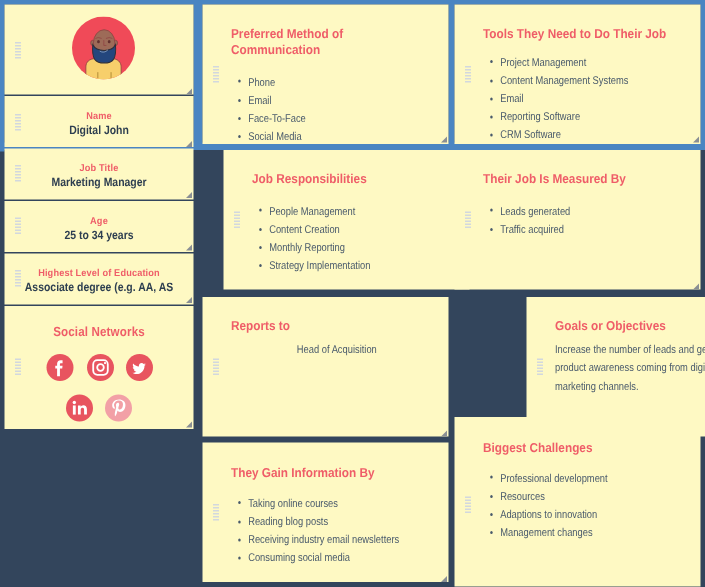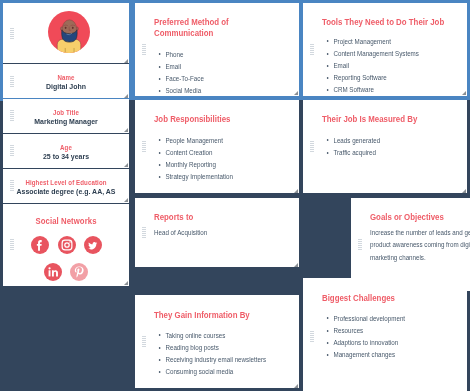--- a/index.html
+++ b/index.html
@@ -2,21 +2,21 @@
 <html><head>
 <meta charset="utf-8">
 <style>
   html,body{margin:0;padding:0;}
   body{width:470px;height:391px;overflow:hidden;background:#33455c;
        font-family:"Liberation Sans",sans-serif;}
   .page{position:relative;width:470px;height:391px;}
 
   .sel{position:absolute;background:#4a85c2;}
 
-  .card{position:absolute;background:#ffffff;box-sizing:border-box;overflow:hidden;}
+  .card{position:absolute;background:#fef9c3;box-sizing:border-box;overflow:hidden;}
   .handle{position:absolute;right:1px;bottom:0.5px;width:0;height:0;
      border-left:4px solid transparent;border-bottom:4px solid #8a8f94;}
   .grip{position:absolute;left:7px;top:50%;margin-top:-5.5px;width:4px;}
   .grip i{display:block;width:4px;height:1px;background:#d2d8de;margin-bottom:1px;}
 
   .lbl{position:absolute;left:0;right:0;color:#ef5d68;font-weight:bold;
        text-align:center;font-size:6.6px;white-space:nowrap;
        transform:scaleX(.93);letter-spacing:.1px;}
   .val{position:absolute;left:0;right:0;color:#2d3e50;text-align:center;
        font-size:8px;font-weight:bold;white-space:nowrap;
@@ -234,21 +234,21 @@
         </div>
         <ul class="ul" style="left:18px;top:32.5px;">
           <li>Project Management</li>
           <li>Content Management Systems</li>
           <li>Email</li>
           <li>Reporting Software</li>
           <li>CRM Software</li>
         </ul>
         <div class="handle"></div>
       </div>
-      <div class="card" style="left: 135px; top: 100px; width: 164px; height: 93px;">
+      <div class="card" style="left: 149px; top: 100px; width: 164px; height: 93px;">
         <div class="grip">
           <i></i>
           <i></i>
           <i></i>
           <i></i>
           <i></i>
           <i></i>
         </div>
         <div class="ctitle" style="left:19px;top:14.3px;">
           <div>Job Responsibilities</div>
@@ -272,21 +272,21 @@
         </div>
         <div class="ctitle" style="left:19px;top:14.3px;">
           <div>Their Job Is Measured By</div>
         </div>
         <ul class="ul" style="left:18px;top:34.5px;">
           <li>Leads generated</li>
           <li>Traffic acquired</li>
         </ul>
         <div class="handle"></div>
       </div>
-      <div class="card" style="left: 135px; top: 198px; width: 164px; height: 69px;">
+      <div class="card" style="left: 135px; top: 198px; width: 164px; height: 93px; text-align: center;">
         <div class="grip">
           <i></i>
           <i></i>
           <i></i>
           <i></i>
           <i></i>
           <i></i>
         </div>
         <div class="ctitle" style="left:19px;top:13.5px;">
           <div>Reports to</div>

